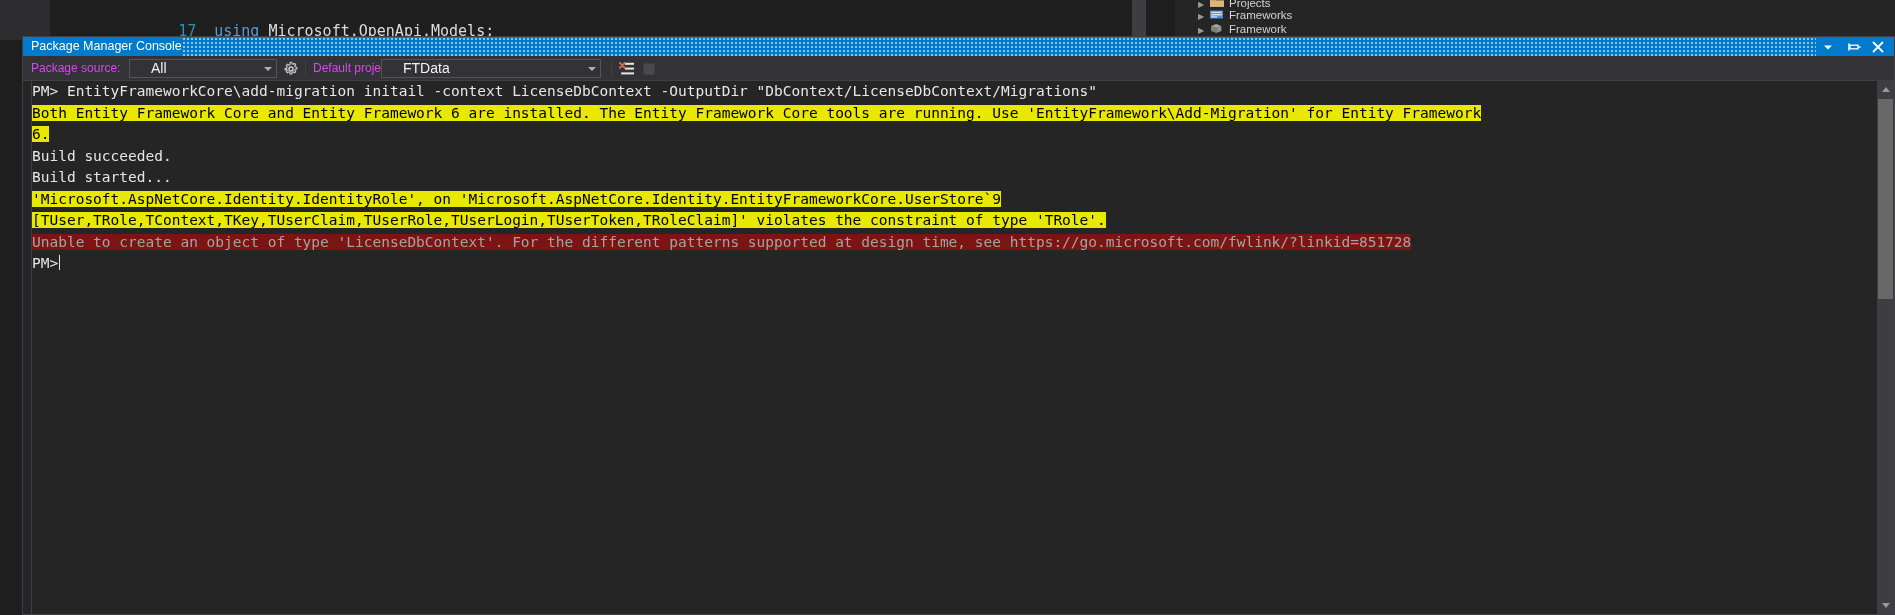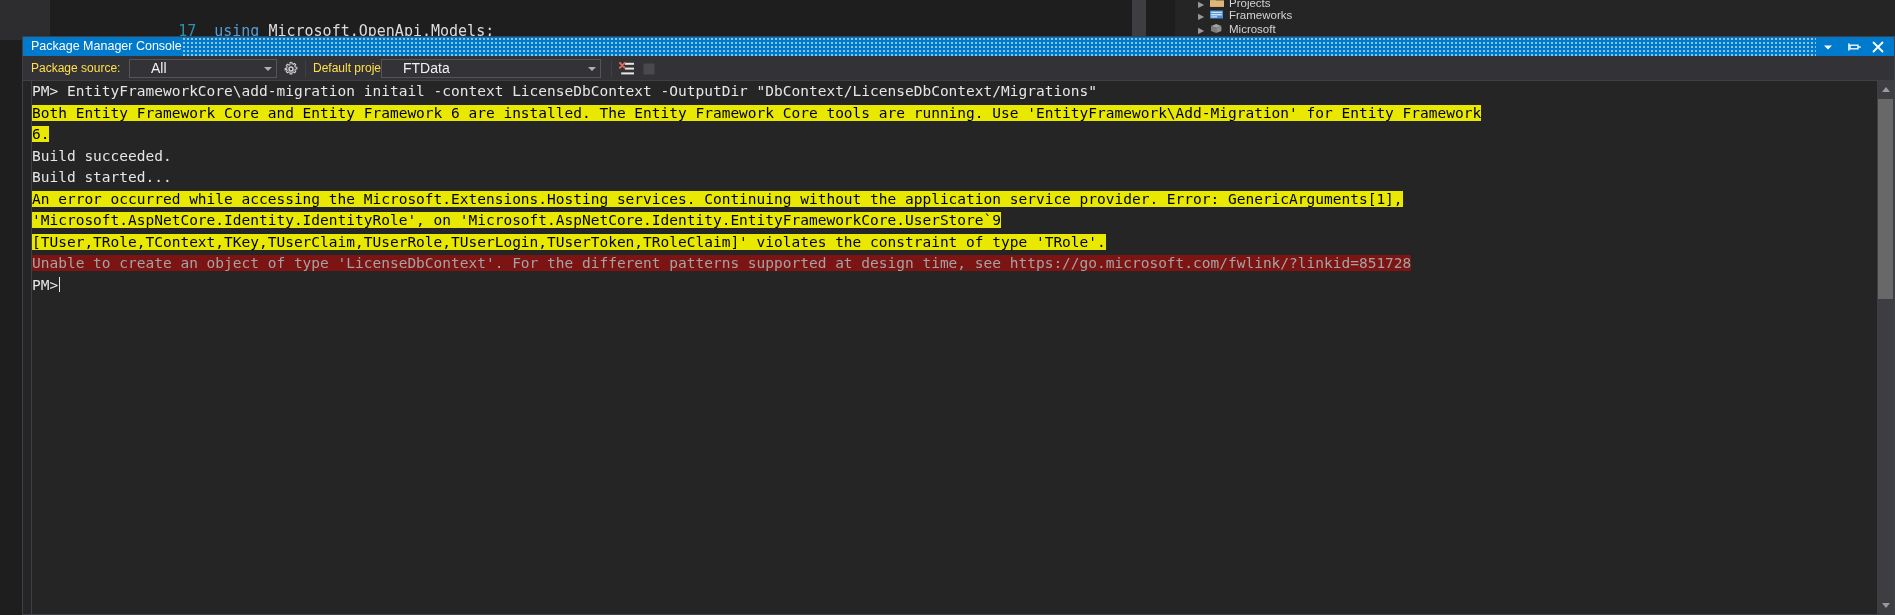--- a/index.html
+++ b/index.html
@@ -147,21 +147,21 @@
     left: 0; top: 19px;
     width: 1871px; height: 25px;
     background: #333337;
     border-bottom: 1px solid #3f3f46;
     box-sizing: border-box;
   }
   .tlabel {
     position: absolute;
     top: 0; line-height: 25px;
     font-size: 12px;
-    color: #fde047;
+    color: #d946ef;
     white-space: nowrap;
   }
   .combo {
     position: absolute;
     top: 3px; height: 19px;
     background: #333337;
     border: 1px solid #555558;
     box-sizing: border-box;
   }
   .combo .cval {
@@ -296,21 +296,21 @@
               <rect x="2.2" y="2.7" width="10.6" height="1.4" fill="#cfe3f7"></rect>
               <rect x="2.2" y="5" width="10.6" height="1.4" fill="#cfe3f7"></rect>
               <rect x="2.2" y="7.3" width="6" height="1.2" fill="#cfe3f7"></rect>
             </svg></span><span>Frameworks</span>
       </div>
       <div class="tree-row" style="top:22px; left:18px;">
         <span class="tree-arrow">▶</span><span class="tree-ico"><svg width="16" height="11" viewBox="0 0 16 11">
               <path d="M2 3l5.2-2 5.2 2-5.2 2z" fill="#a3a3a3"></path>
               <path d="M2 3v5l5.2 2V5z" fill="#7e7e7e"></path>
               <path d="M12.4 3v5l-5.2 2V5z" fill="#909090"></path>
-            </svg></span><span>Microsoft</span>
+            </svg></span><span>Framework</span>
       </div>
     </div>
   </div>
 </div>
 
 <div class="toolwin">
 
   <div class="titlebar">
     <span class="title">Package Manager Console</span>
     <div class="dots"></div>
@@ -382,21 +382,20 @@
 
   <div class="console">
     <div class="con-left"></div>
 
     <div class="con-text">
       <div class="cline"><span>PM&gt; EntityFrameworkCore\add-migration initail -context LicenseDbContext -OutputDir "DbContext/LicenseDbContext/Migrations"</span></div>
       <div class="cline"><span class="hl-yellow">Both Entity Framework Core and Entity Framework 6 are installed. The Entity Framework Core tools are running. Use 'EntityFramework\Add-Migration' for Entity Framework</span></div>
       <div class="cline"><span class="hl-yellow">6.</span></div>
       <div class="cline"><span>Build succeeded.</span></div>
       <div class="cline"><span>Build started...</span></div>
-      <div class="cline"><span class="hl-yellow">An error occurred while accessing the Microsoft.Extensions.Hosting services. Continuing without the application service provider. Error: GenericArguments[1],</span></div>
       <div class="cline"><span class="hl-yellow">'Microsoft.AspNetCore.Identity.IdentityRole', on 'Microsoft.AspNetCore.Identity.EntityFrameworkCore.UserStore`9</span></div>
       <div class="cline"><span class="hl-yellow">[TUser,TRole,TContext,TKey,TUserClaim,TUserRole,TUserLogin,TUserToken,TRoleClaim]' violates the constraint of type 'TRole'.</span></div>
       <div class="cline"><span class="hl-red">Unable to create an object of type 'LicenseDbContext'. For the different patterns supported at design time, see https://go.microsoft.com/fwlink/?linkid=851728</span></div>
       <div class="cline"><span>PM&gt;</span><span class="caret"></span></div>
     </div>
 
     <div class="con-vscroll">
       <div class="sb-up"></div>
       <div class="sb-thumb"></div>
       <div class="sb-down"></div>

